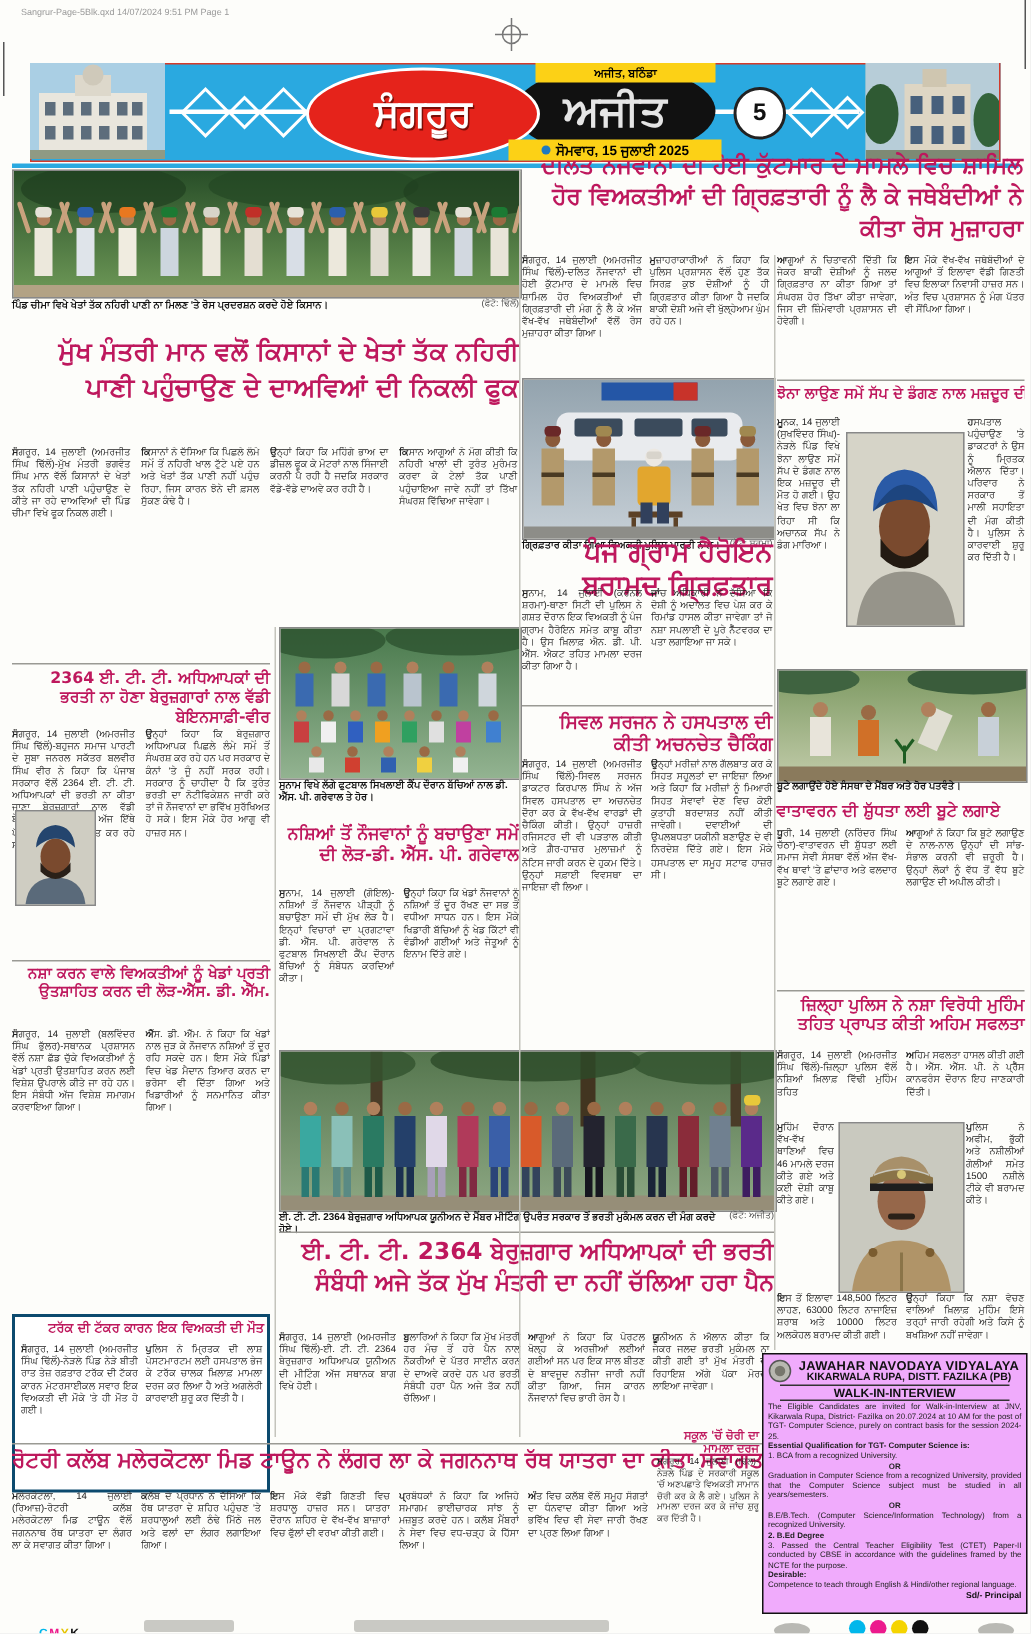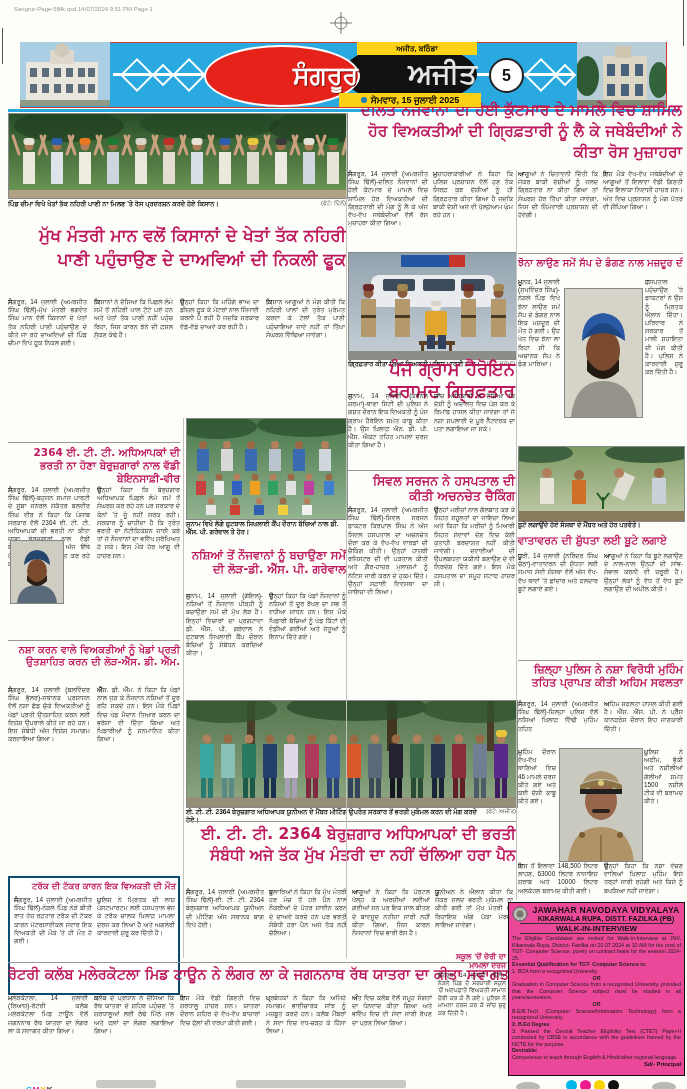--- a/index.html
+++ b/index.html
@@ -15,28 +15,28 @@
        justify-content:space-between;align-items:flex-start;line-height:1.15;}
   .cap .credit{font-weight:normal;color:#444;white-space:nowrap;margin-left:4px;font-size:6px;}
   .photo{position:absolute;overflow:hidden;background:#cfcfc6;border:1px solid #888;}
   .photo svg{display:block;}
   .vrule{position:absolute;width:1px;background:#c4c4bc;}
   .hrule{position:absolute;height:1px;background:#9a9a94;}
   .masthead{position:absolute;left:20px;top:42px;width:645px;height:64px;background:#2aa9e0;
             border:1px solid #d33a2a;overflow:visible;}
   .m-line{position:absolute;left:92px;top:30px;width:460px;height:2.5px;background:#fff;}
   .diamond{position:absolute;border:2.5px solid #fff;transform:rotate(45deg);}
-  .oval{position:absolute;border-radius:50%;display:flex;align-items:center;justify-content:flex-end;}
+  .oval{position:absolute;border-radius:50%;display:flex;align-items:center;justify-content:center;}
   .tagband{position:absolute;background:#fcd116;color:#000;font-size:7.5px;font-weight:bold;
            display:flex;align-items:center;justify-content:center;}
   .pgcircle{position:absolute;width:31px;height:31px;border-radius:50%;background:#fff;border:2px solid #222;
             display:flex;align-items:center;justify-content:center;font-size:16px;font-weight:bold;color:#111;}
   .printline{position:absolute;left:14px;top:6px;font-size:6px;color:#999;}
   .adbox{position:absolute;left:508px;top:902px;width:177px;height:174px;border:1.5px solid #111;
-         background:#ec4899;padding:2px 3px;box-sizing:border-box;}
+         background:#f0abfc;padding:2px 3px;box-sizing:border-box;}
   .adbox .adtitle{font-size:8.6px;font-weight:bold;text-align:center;letter-spacing:.2px;}
   .adbox .adsub{font-size:7px;font-weight:bold;text-align:center;}
   .adbox .adhead{font-size:8px;font-weight:bold;text-align:center;border-top:1px solid #333;border-bottom:1px solid #333;margin:1px 8px;}
   .adline{font-size:5.3px;line-height:1.25;text-align:justify;color:#222;}
   .adline.b{font-weight:bold;}
   .adline.or{text-align:center;font-weight:bold;}
   .adsig{font-size:5.8px;font-weight:bold;text-align:right;}
   .boxart{position:absolute;left:8px;top:876px;width:172px;height:119px;border:2px solid #0c4a6e;
           background:#fff;box-sizing:border-box;}
   .dot{position:absolute;width:11px;height:11px;border-radius:50%;}

